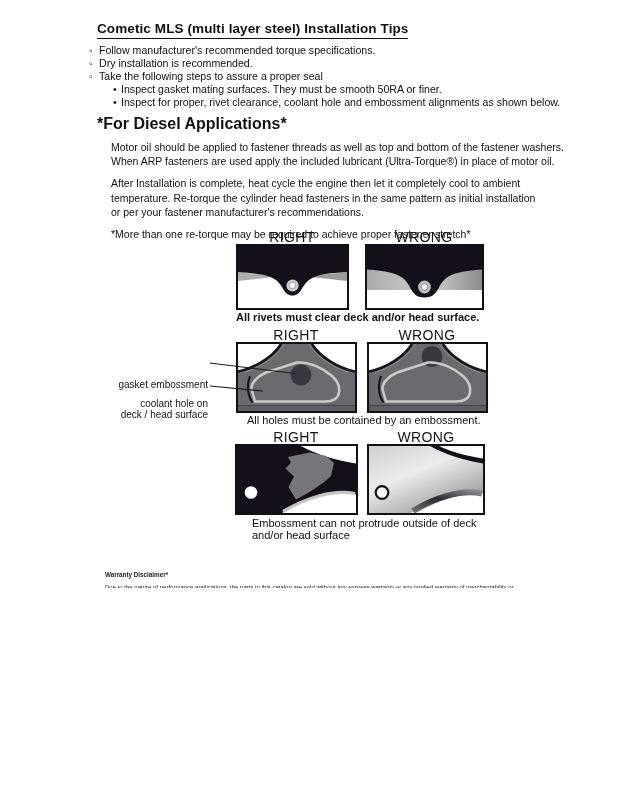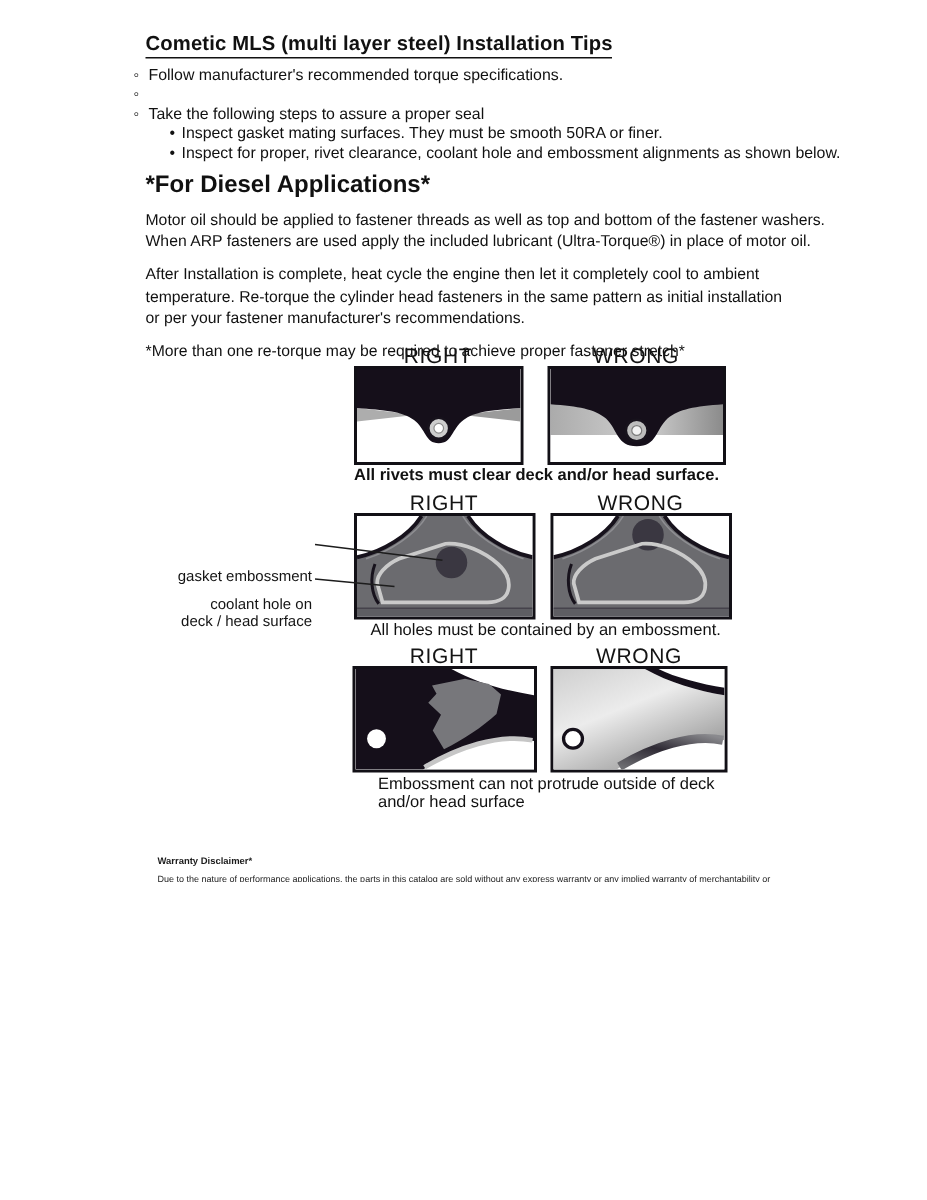--- a/index.html
+++ b/index.html
@@ -15,21 +15,21 @@
     border-bottom:1.8px solid #111;padding-bottom:2px;letter-spacing:.1px;
   }
   .bullets{left:89px;top:44px;font-size:10.6px;line-height:13.1px;}
   .b-row{display:flex;}
   .b-mark{width:10px;flex:0 0 10px;text-align:left;}
   .b-row.sub{margin-left:24px;}
   .b-row.sub .b-mark{width:8px;flex:0 0 8px;}
 
   .diesel{left:97px;top:115px;width:470px;}
   .diesel-h{font-size:16px;font-weight:bold;margin:0 0 7px 0;}
-  .diesel p{margin:0 0 8px 0;font-size:10.5px;line-height:14.2px;}
+  .diesel p{margin:0 0 8px 14px;font-size:10.5px;line-height:14.2px;}
 
   .dg-label{width:70px;text-align:center;font-size:14px;letter-spacing:.4px;color:#141414;}
   .dbox{border:2px solid #121016;background:#fff;}
   .dbox svg{display:block;}
   .dg-caption{font-size:11px;line-height:11.5px;color:#111;}
 
   .lbl-r1-right{left:257px;top:229px;} .lbl-r1-wrong{left:389px;top:229px;}
   .box-r1-right{left:236px;top:244px;width:109px;height:62px;}
   .box-r1-wrong{left:365px;top:244px;width:115px;height:62px;}
   .cap-r1{left:236px;top:312px;font-weight:bold;}
@@ -62,20 +62,21 @@
 
   <div class="abs title">Cometic MLS (multi layer steel) Installation Tips</div>
 
   <div class="abs bullets">
     <div class="b-row">
       <span class="b-mark">◦</span>
       <span>Follow manufacturer's recommended torque specifications.</span>
     </div>
     <div class="b-row">
       <span class="b-mark">◦</span>
+      <span>Dry installation is recommended.</span>
     </div>
     <div class="b-row">
       <span class="b-mark">◦</span>
       <span>Take the following steps to assure a proper seal</span>
     </div>
     <div class="b-row sub">
       <span class="b-mark">•</span>
       <span>Inspect gasket mating surfaces.  They must be smooth 50RA or finer.</span>
     </div>
     <div class="b-row sub">

